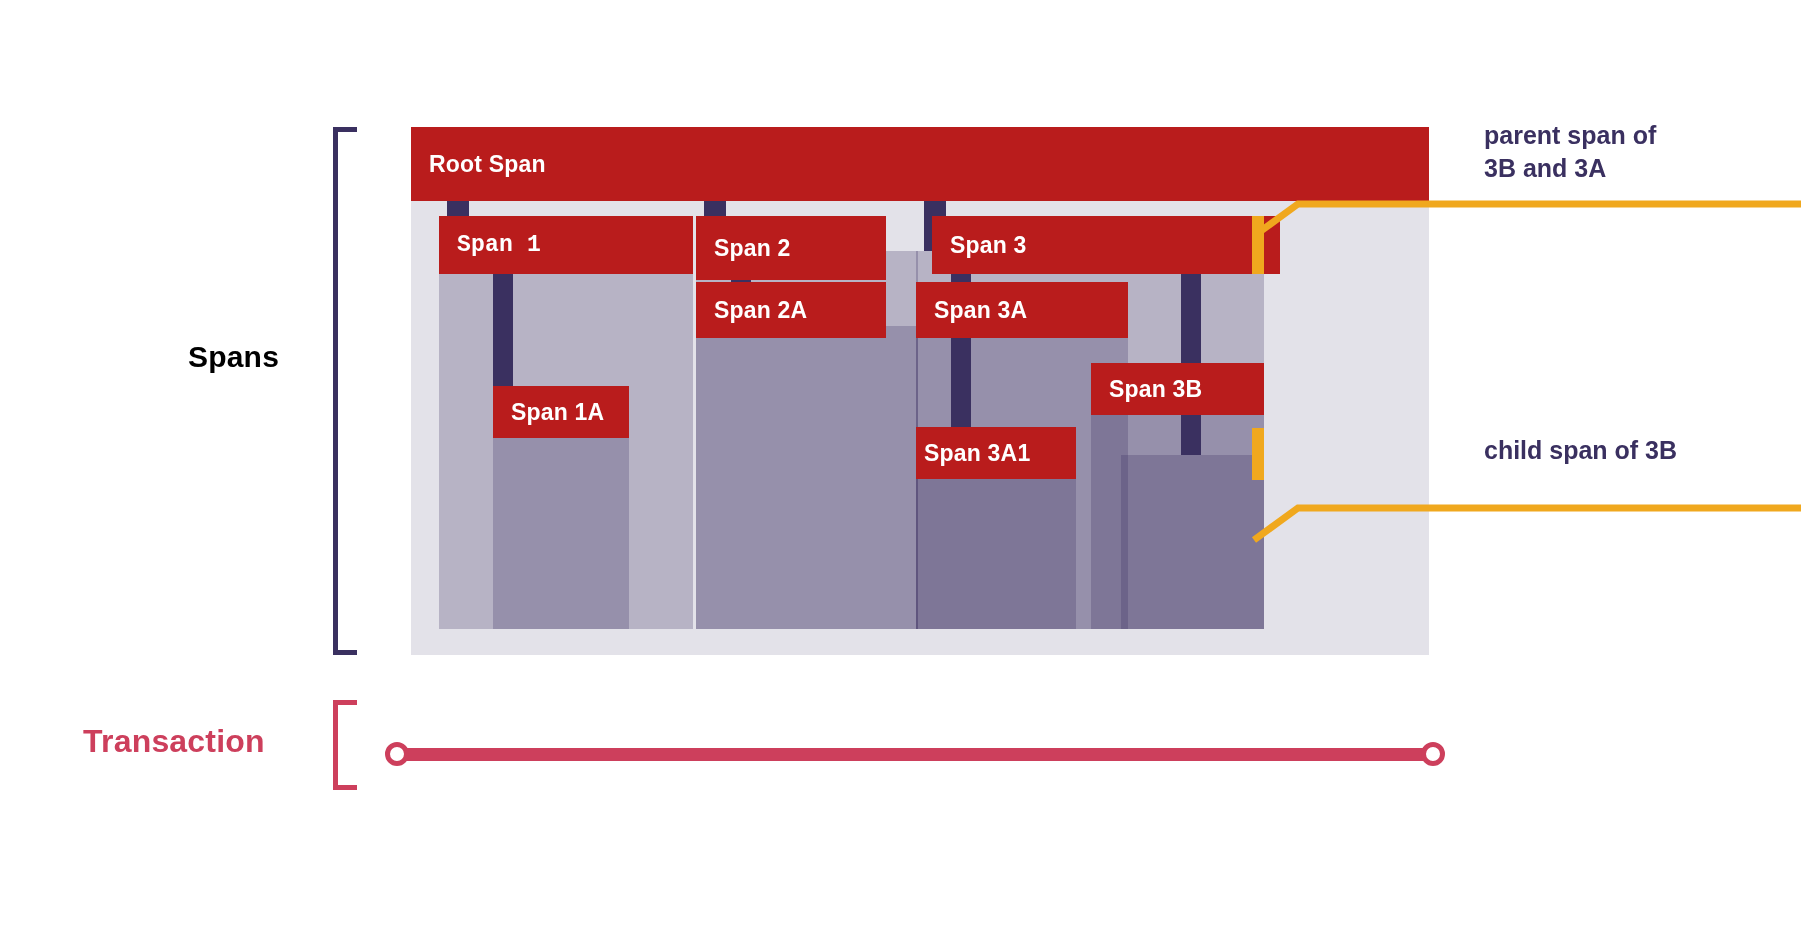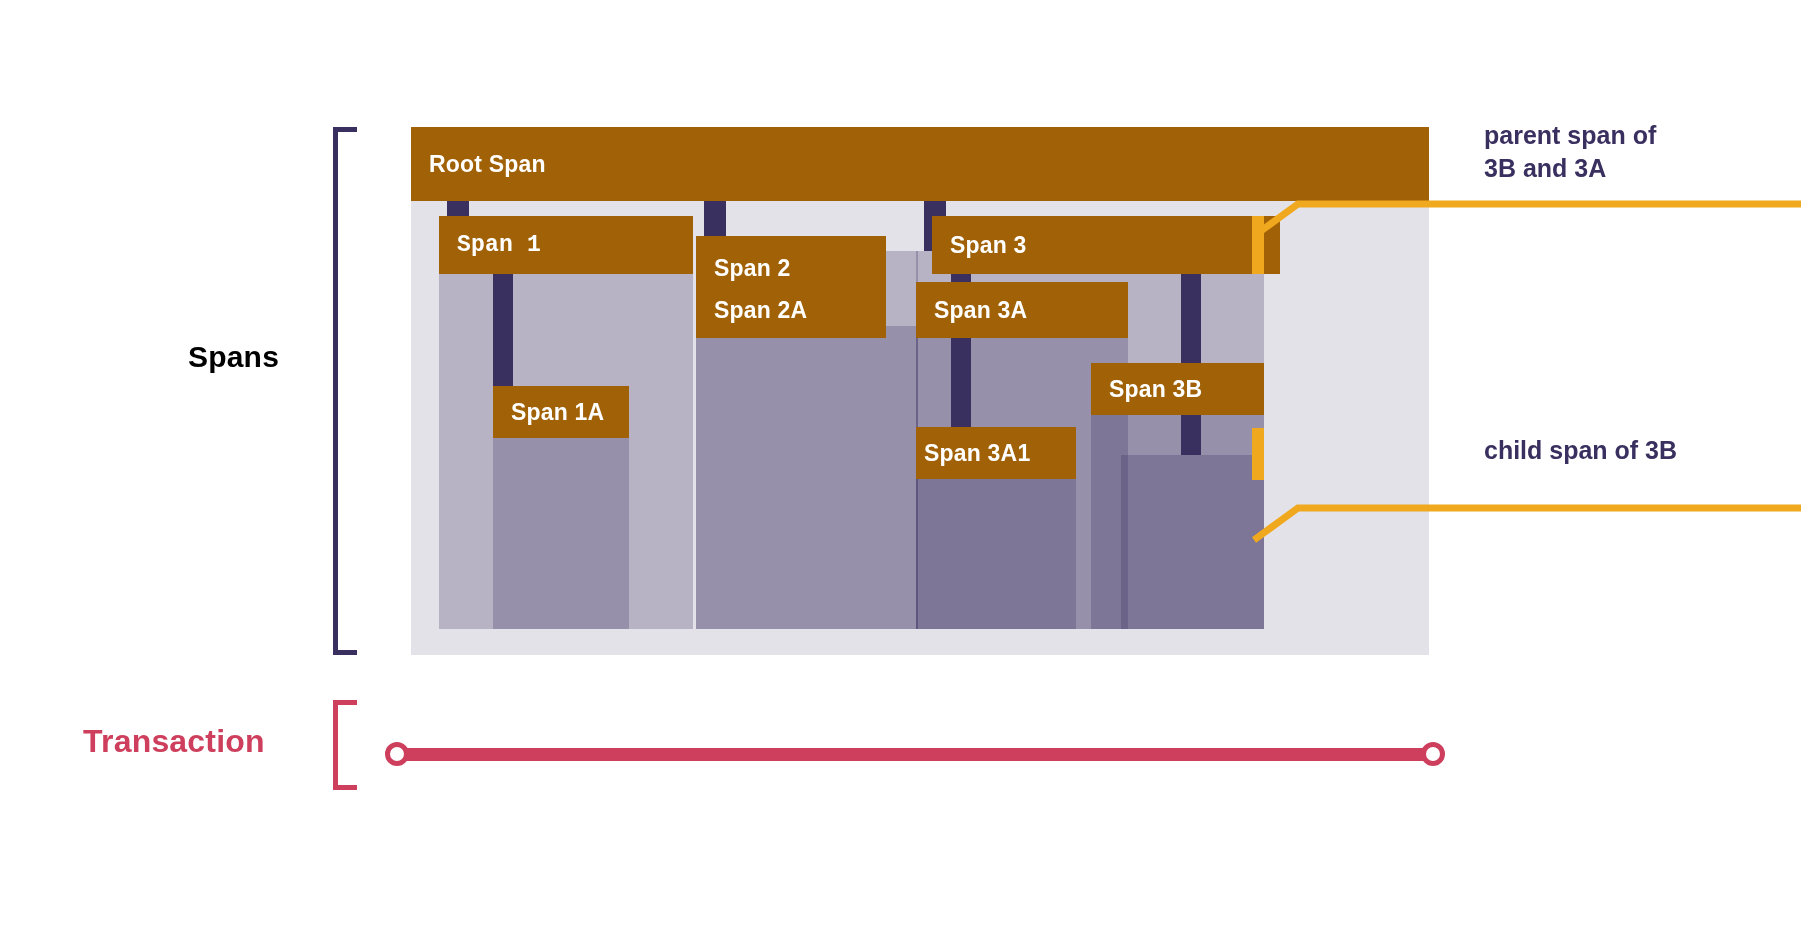--- a/index.html
+++ b/index.html
@@ -81,21 +81,21 @@
     height: 100%;
     background: rgba(58, 48, 96, 0.22);
   }
   .span-body.lvl0 { background: rgba(58, 48, 96, 0.14); }
   .span-body.lvl1 { background: rgba(58, 48, 96, 0.26); }
   .span-body.lvl2 { background: rgba(58, 48, 96, 0.26); }
 
   
   .span-bar {
     position: absolute;
-    background: #a16207;
+    background: #b91c1c;
     color: #ffffff;
     font-size: 23px;
     font-weight: bold;
     display: flex;
     align-items: center;
     box-sizing: border-box;
     padding-left: 18px;
     white-space: nowrap;
     letter-spacing: .2px;
     z-index: 5;
@@ -194,21 +194,21 @@
   </div>
   <div class="span-bar" style="left:82px; top:259px; width:136px; height:52px;text-align:center;">
     <span>Span 1A</span>
   </div>
 
   <div class="stem" style="left:293px; top:60px; width:22px; height:64px;"></div>
 
   <div class="span-box" style="left:285px; top:124px; width:222px; height:378px;">
     <div class="span-body lvl1"></div>
   </div>
-  <div class="span-bar" style="left:285px; top:89px; width:190px; height:64px;margin-top:20px;">
+  <div class="span-bar" style="left:285px; top:89px; width:190px; height:64px;">
     <span>Span 2</span>
   </div>
 
   <div class="stem" style="left:320px; top:147px; width:20px; height:52px;"></div>
 
   <div class="span-box" style="left:285px; top:199px; width:222px; height:303px;">
     <div class="span-body lvl2"></div>
   </div>
   <div class="span-bar" style="left:285px; top:155px; width:190px; height:56px;">
     <span>Span 2A</span>

